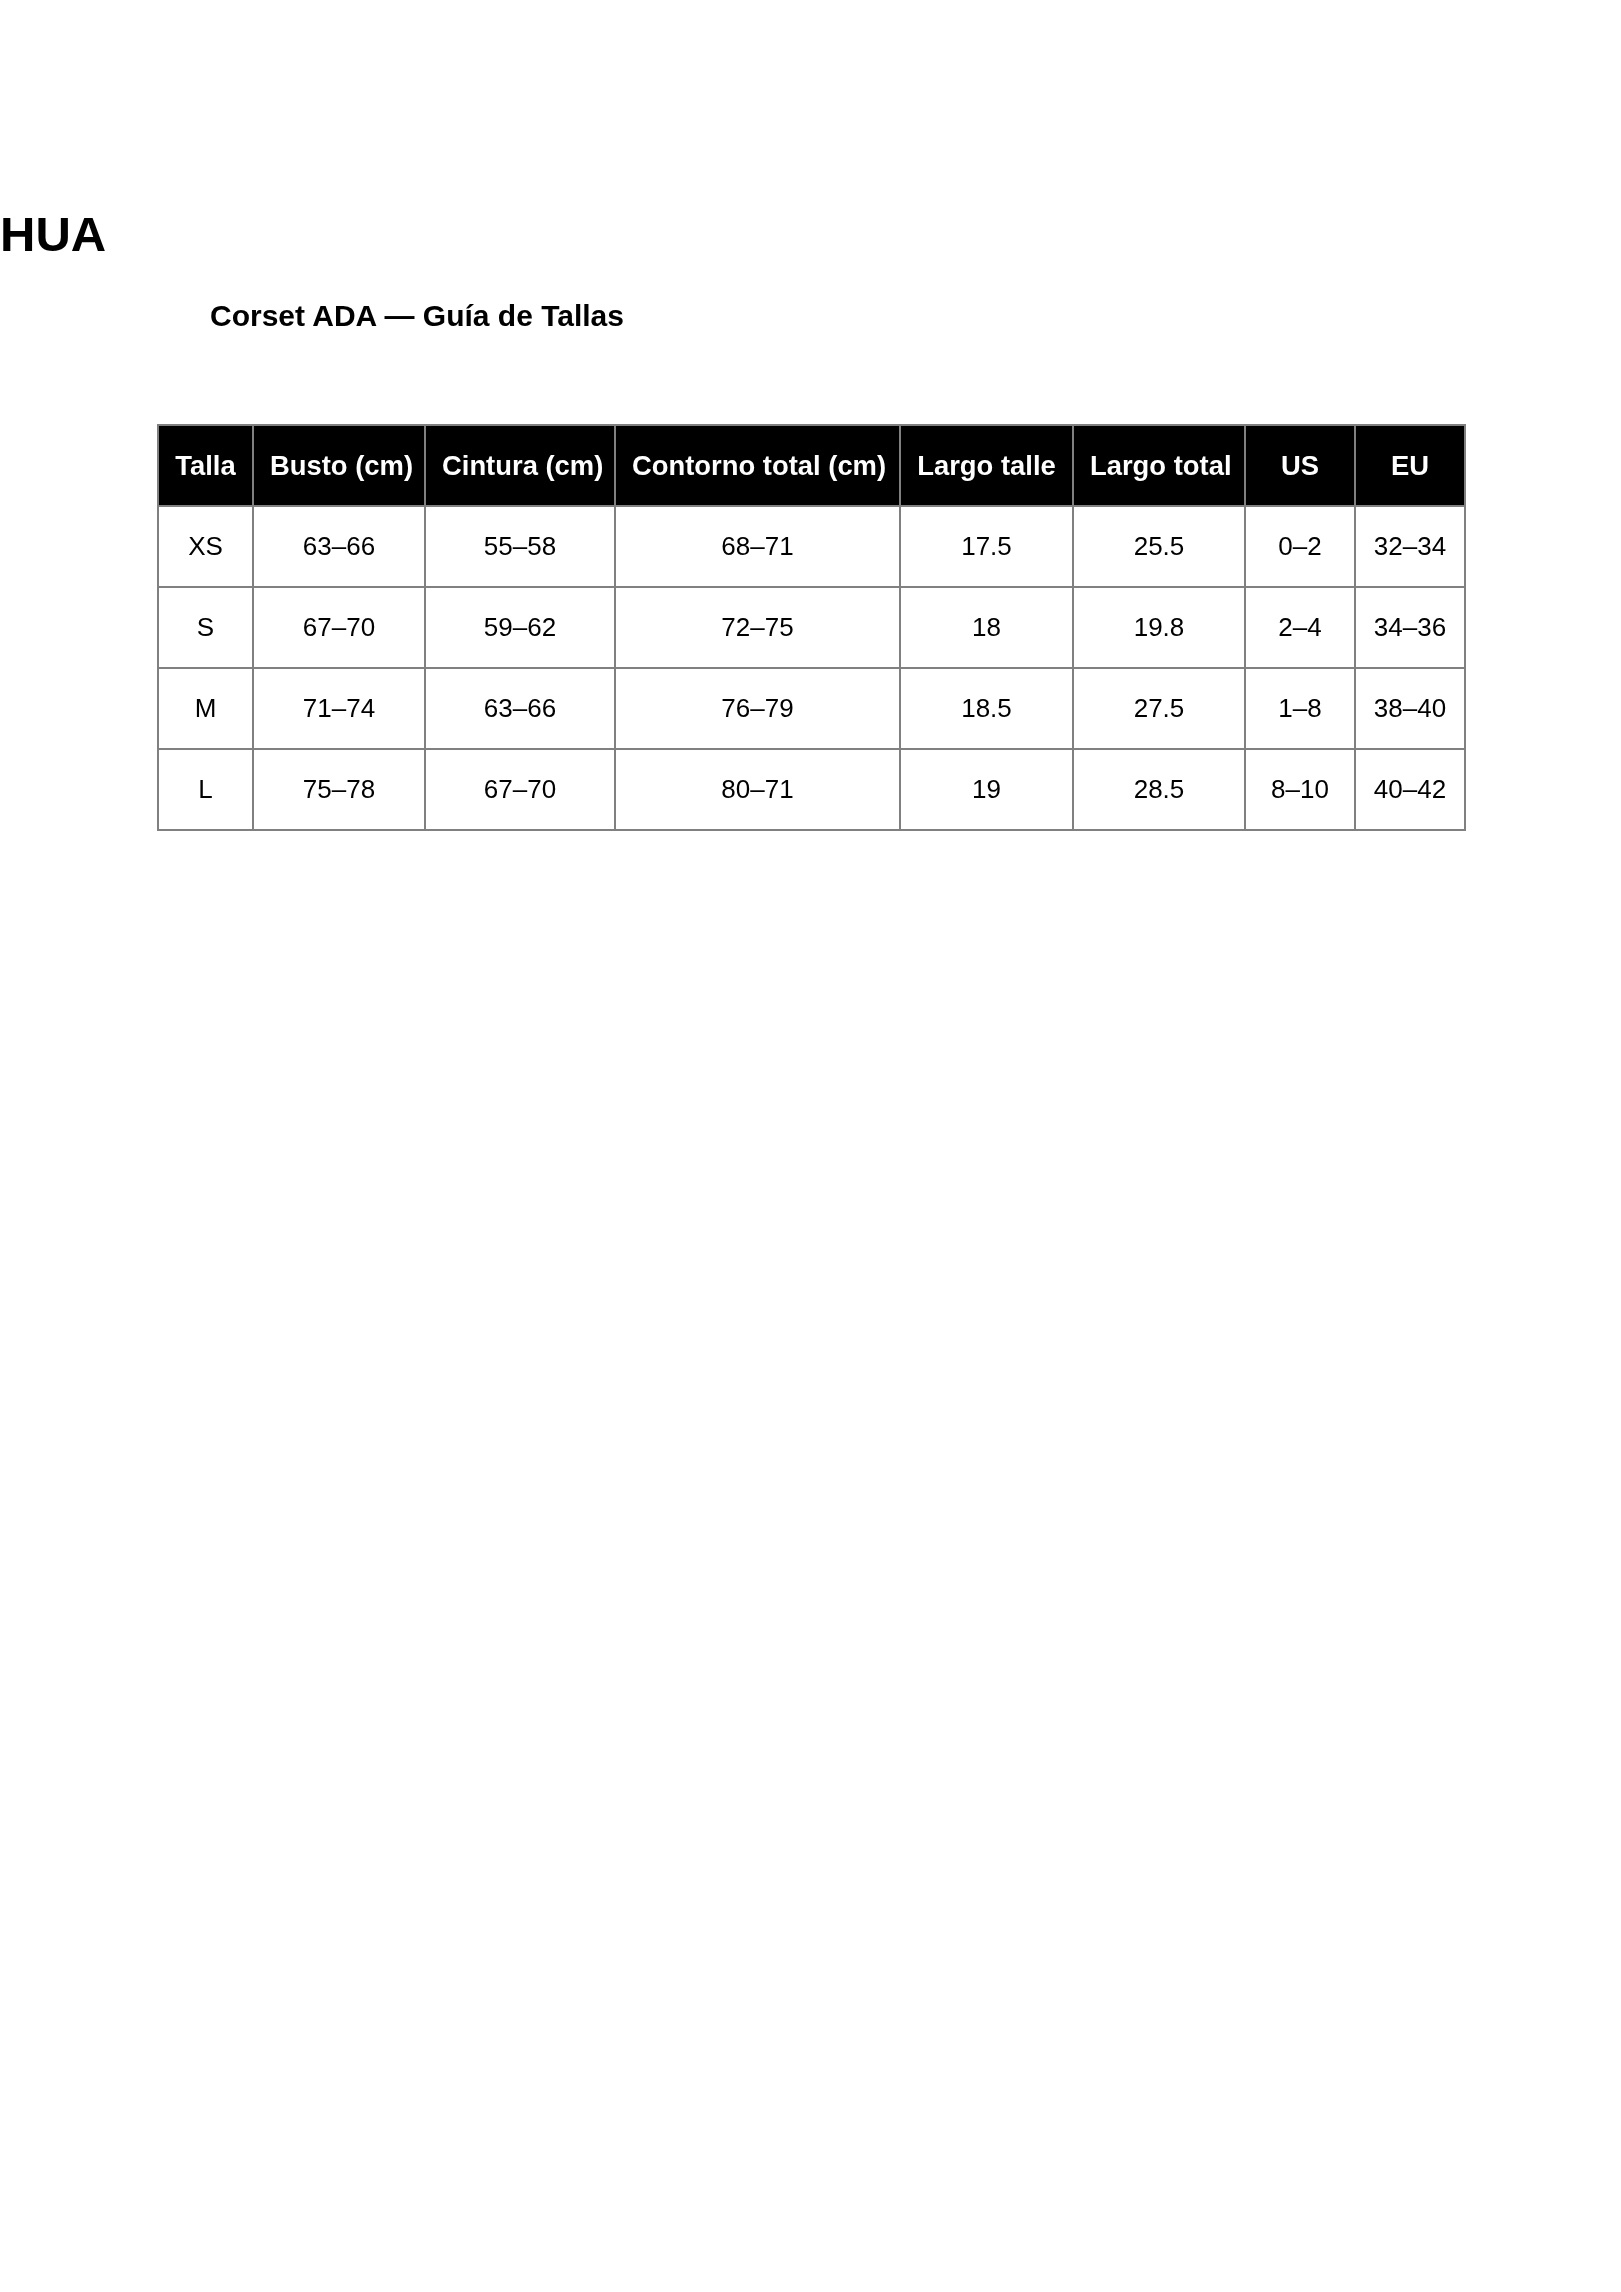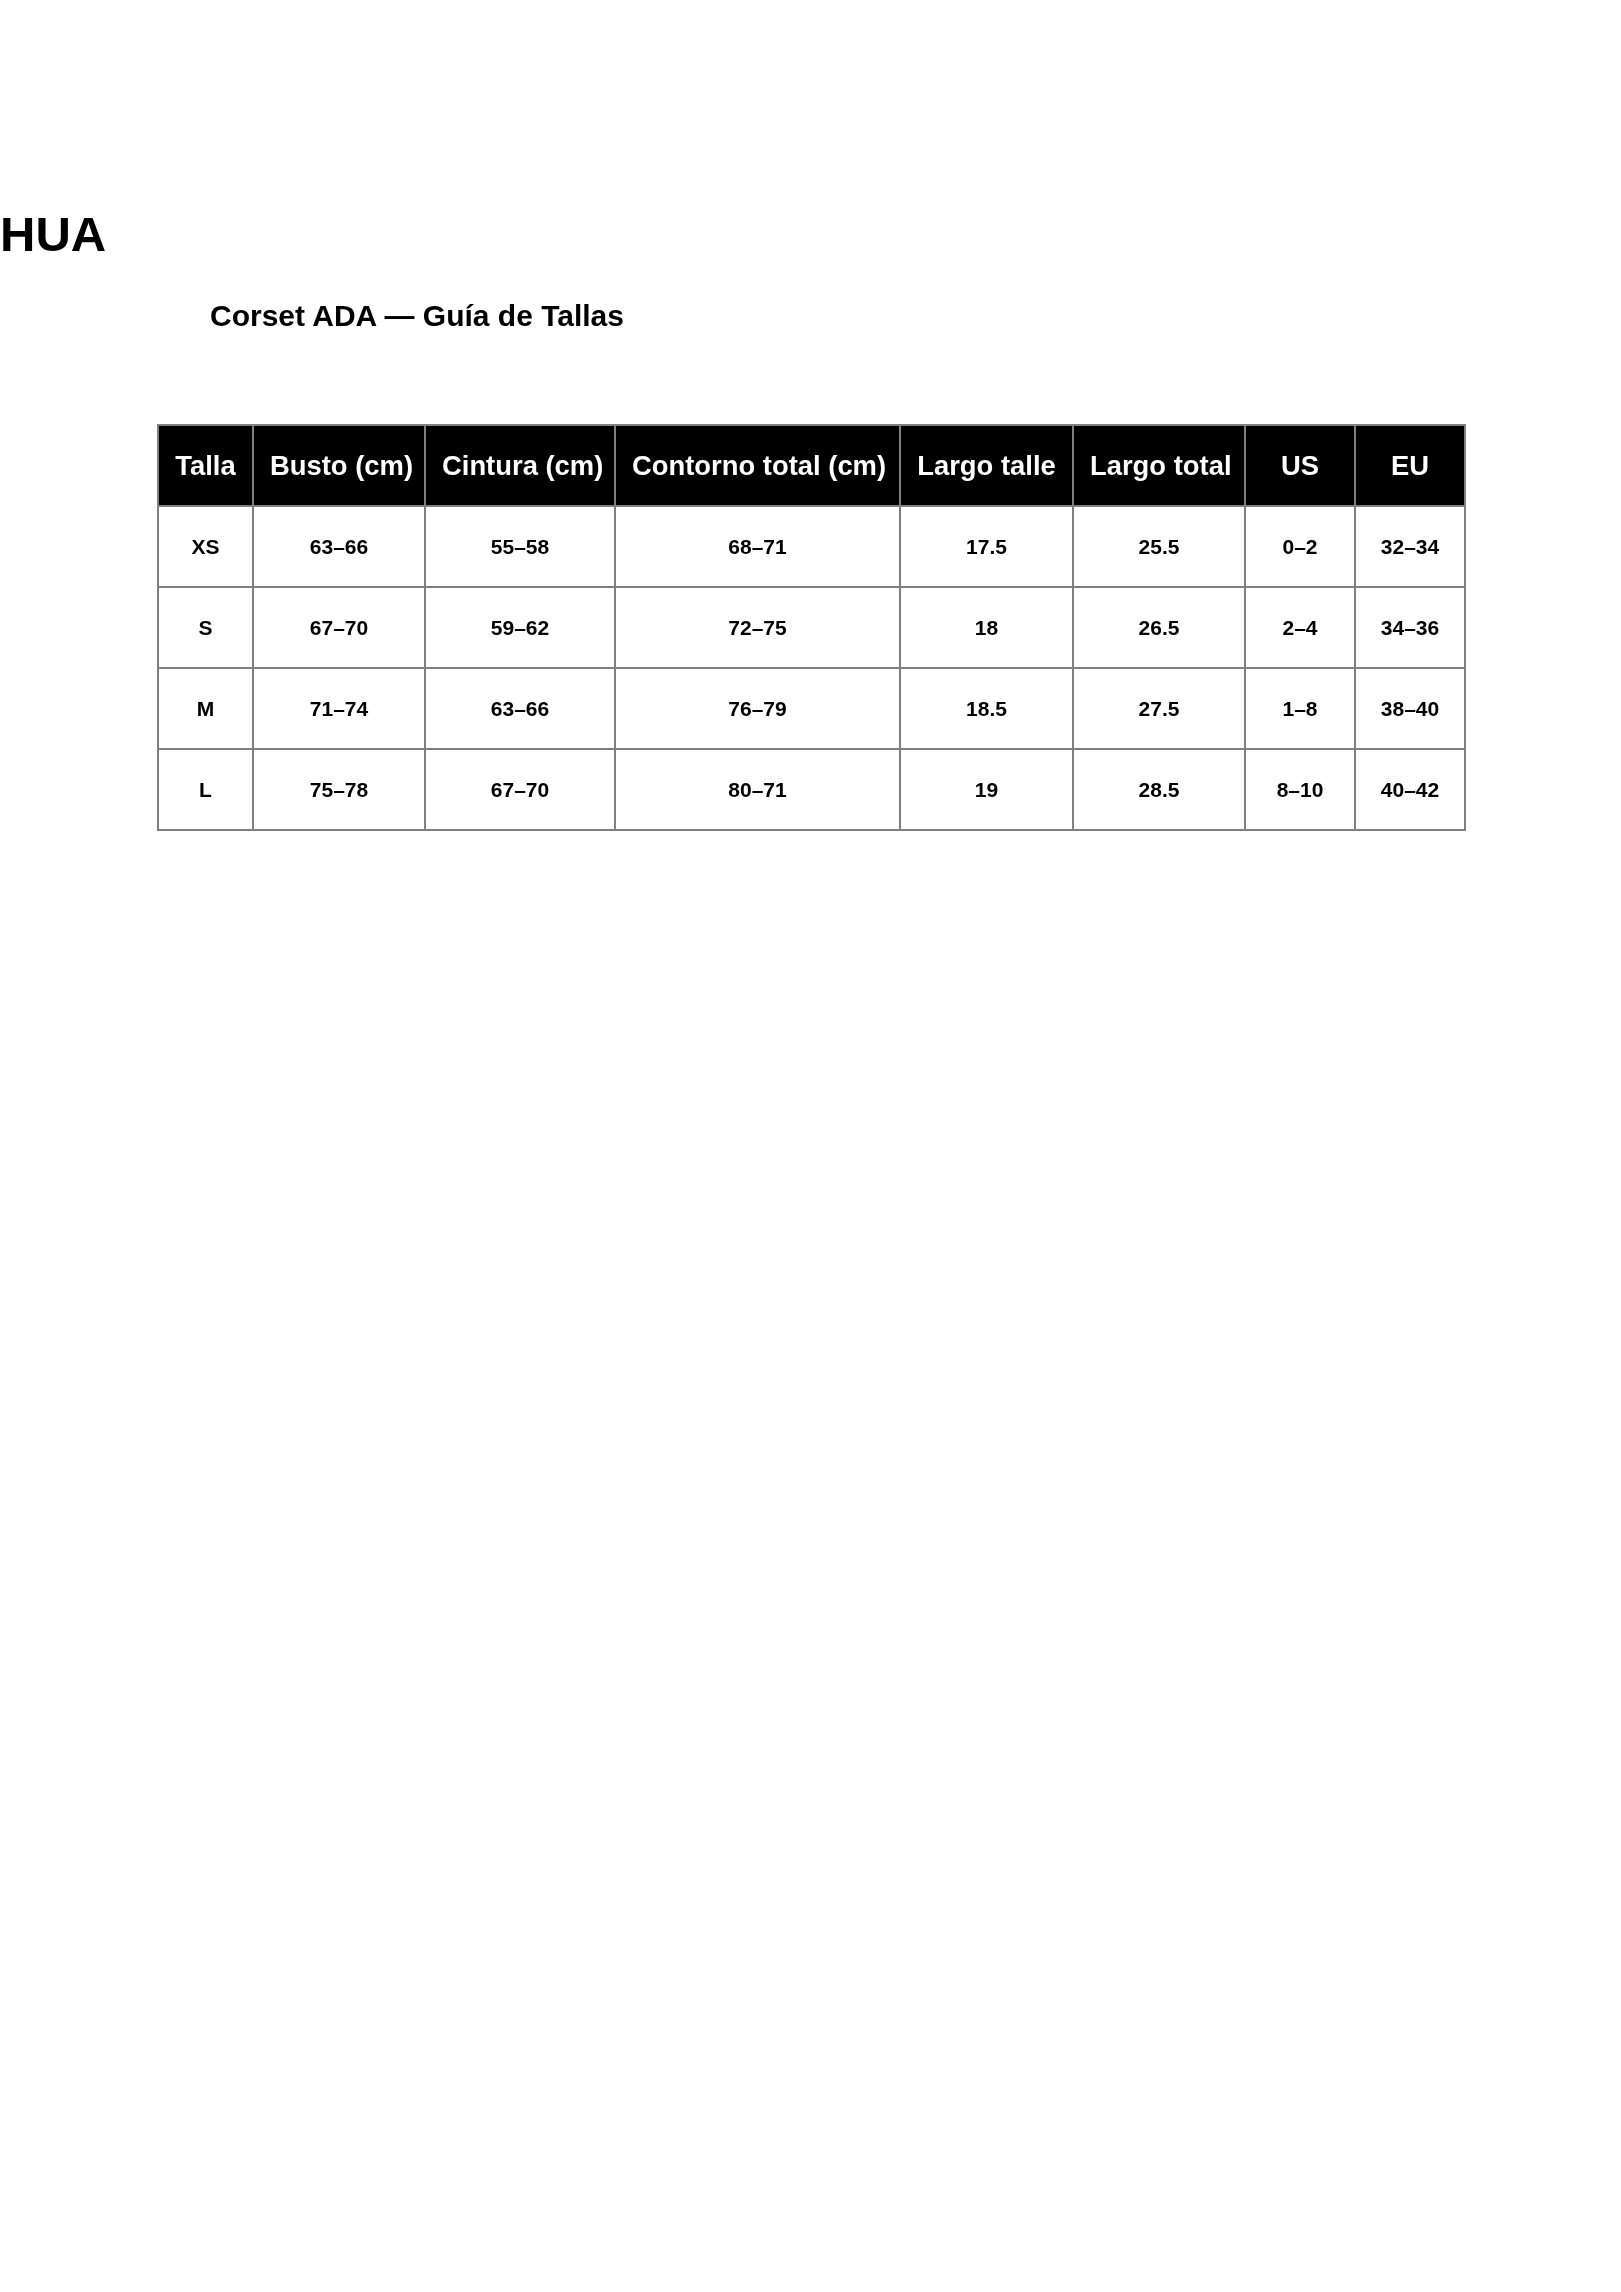--- a/index.html
+++ b/index.html
@@ -57,22 +57,22 @@
   table.size-guide th {
     background: #000000;
     color: #ffffff;
     font-weight: 700;
     font-size: 27.4px;
     height: 47px;
   }
   table.size-guide td {
     background: #ffffff;
     color: #000000;
-    font-weight: 700;
-    font-size: 21px;
+    font-weight: 400;
+    font-size: 26px;
     height: 47px;
   }
 </style>
 </head>
 <body>
 
 <div class="page">
 
   <div class="brand-title">HUA</div>
 
@@ -111,21 +111,21 @@
           <td>25.5</td>
           <td>0–2</td>
           <td>32–34</td>
         </tr>
         <tr>
           <td>S</td>
           <td>67–70</td>
           <td>59–62</td>
           <td>72–75</td>
           <td>18</td>
-          <td>26.5</td>
+          <td>19.8</td>
           <td>2–4</td>
           <td>34–36</td>
         </tr>
         <tr>
           <td>M</td>
           <td>71–74</td>
           <td>63–66</td>
           <td>76–79</td>
           <td>18.5</td>
           <td>27.5</td>

